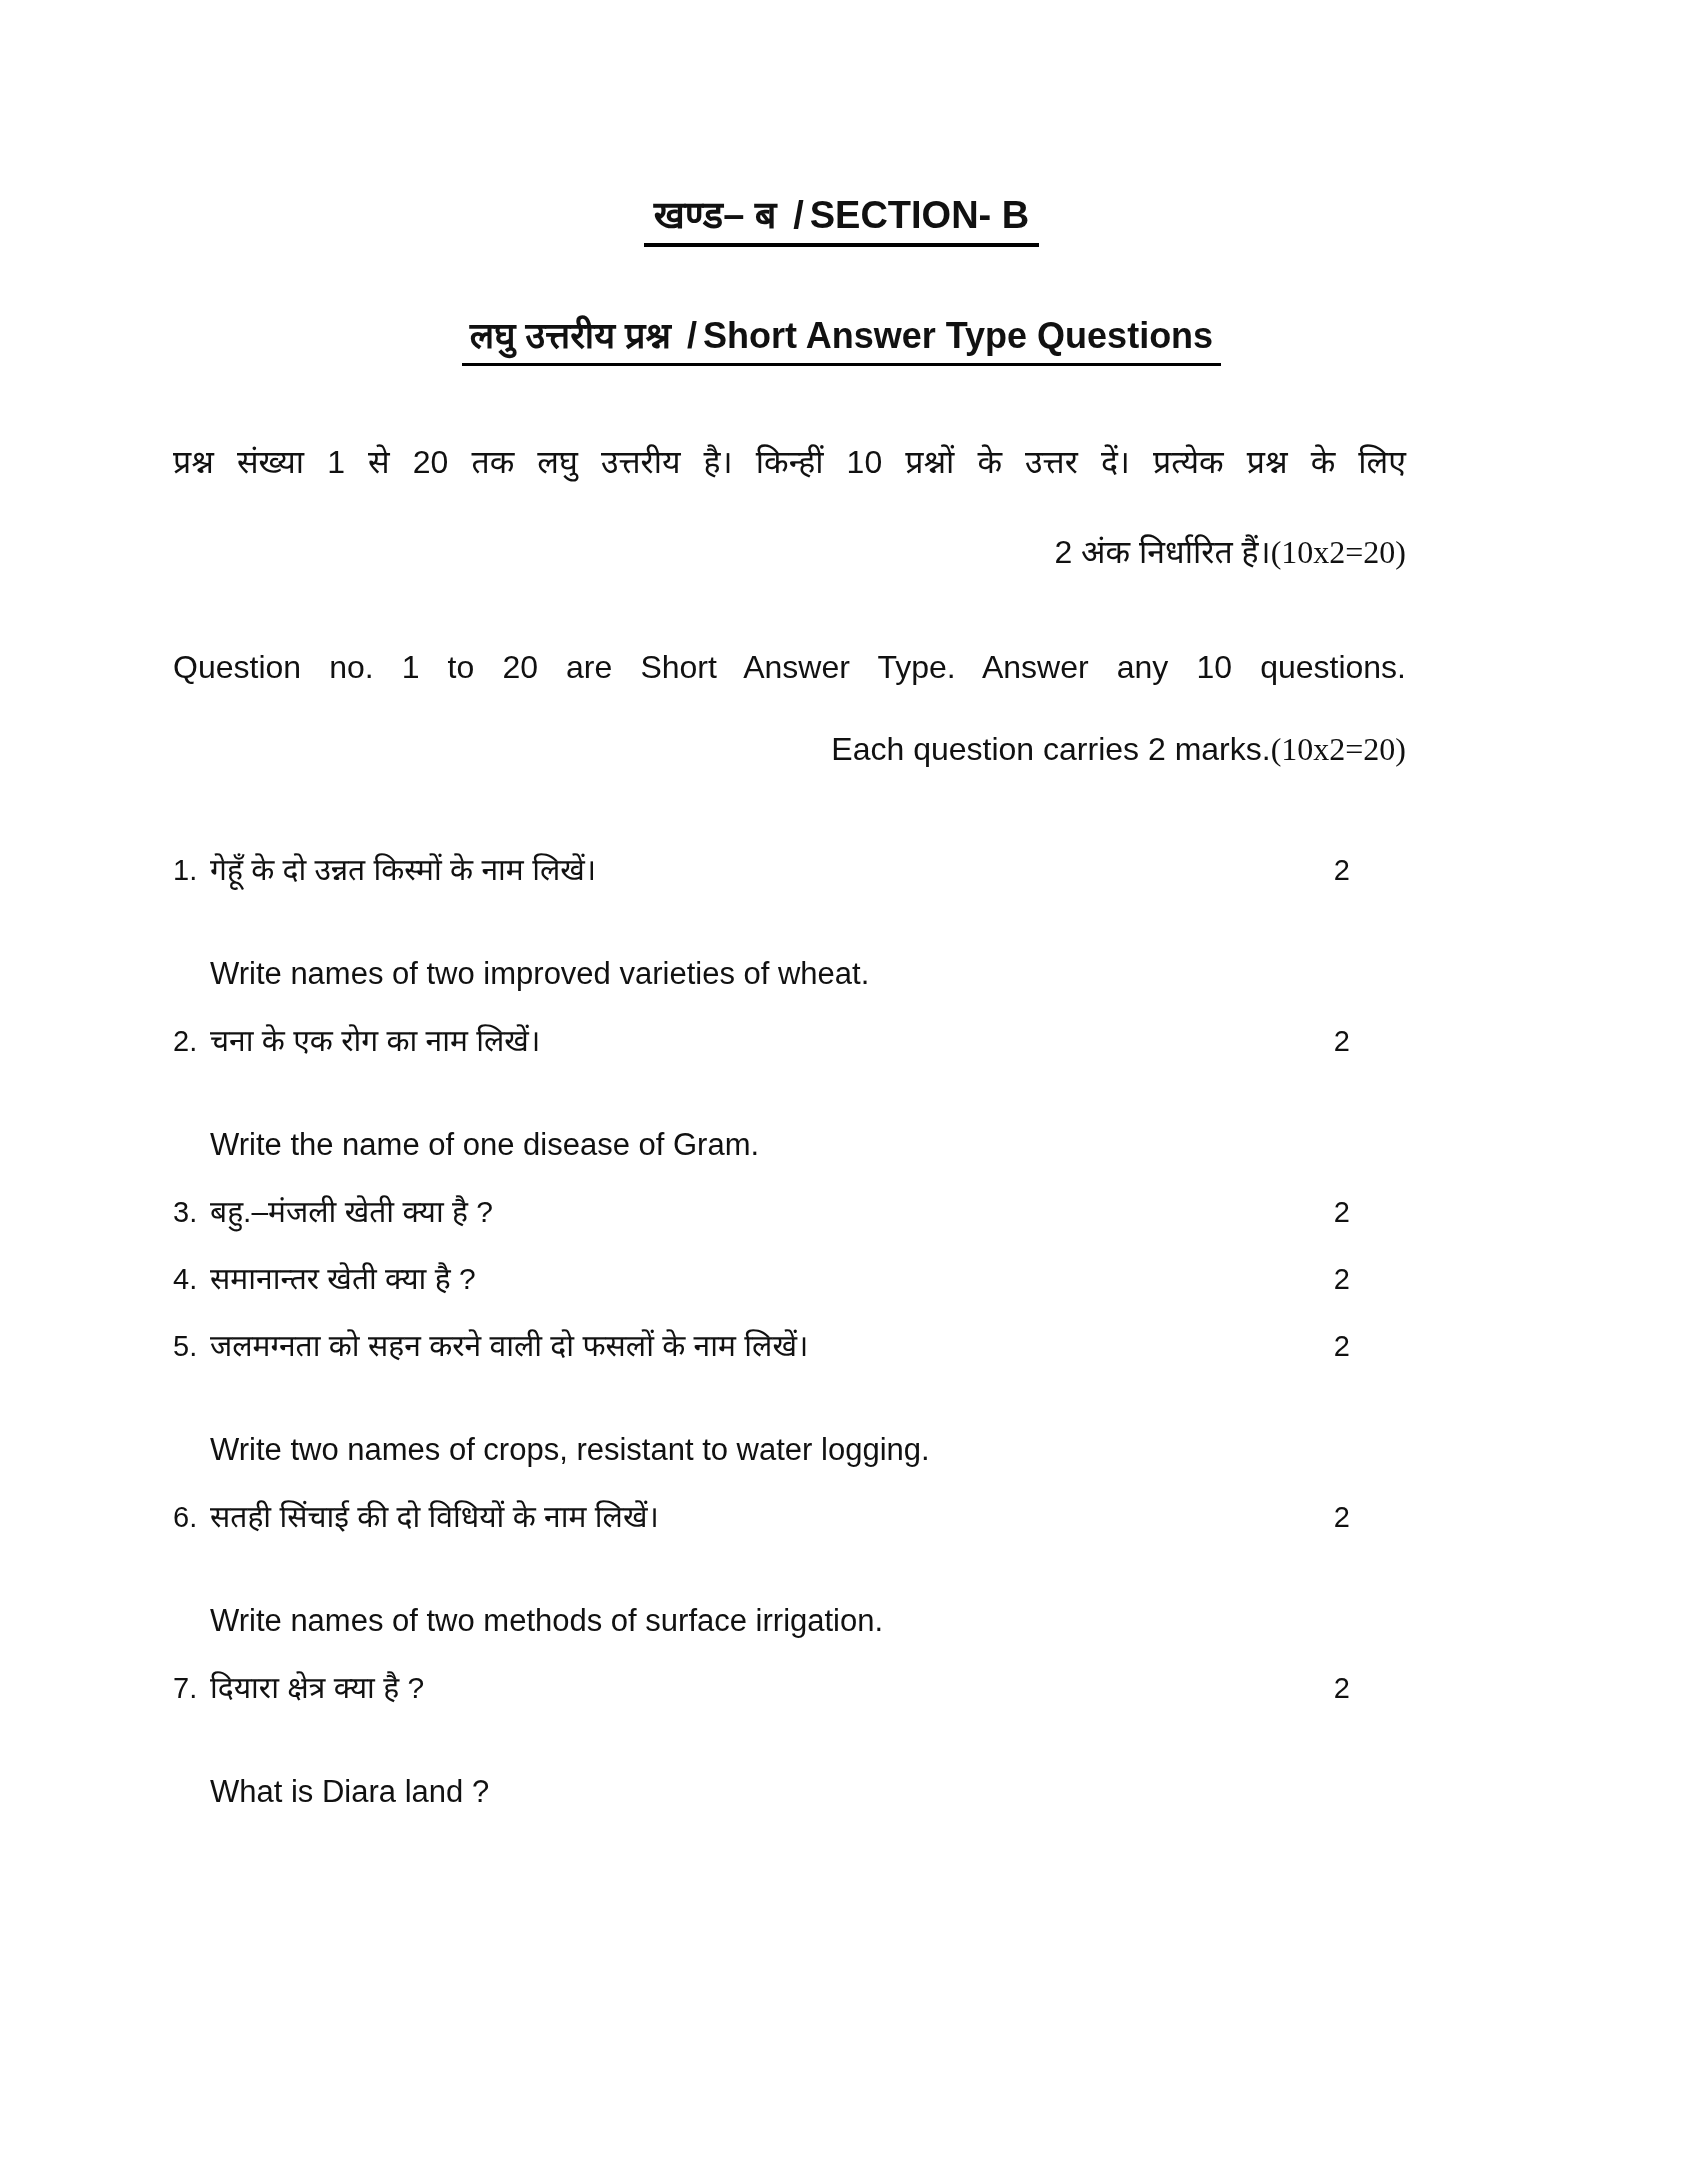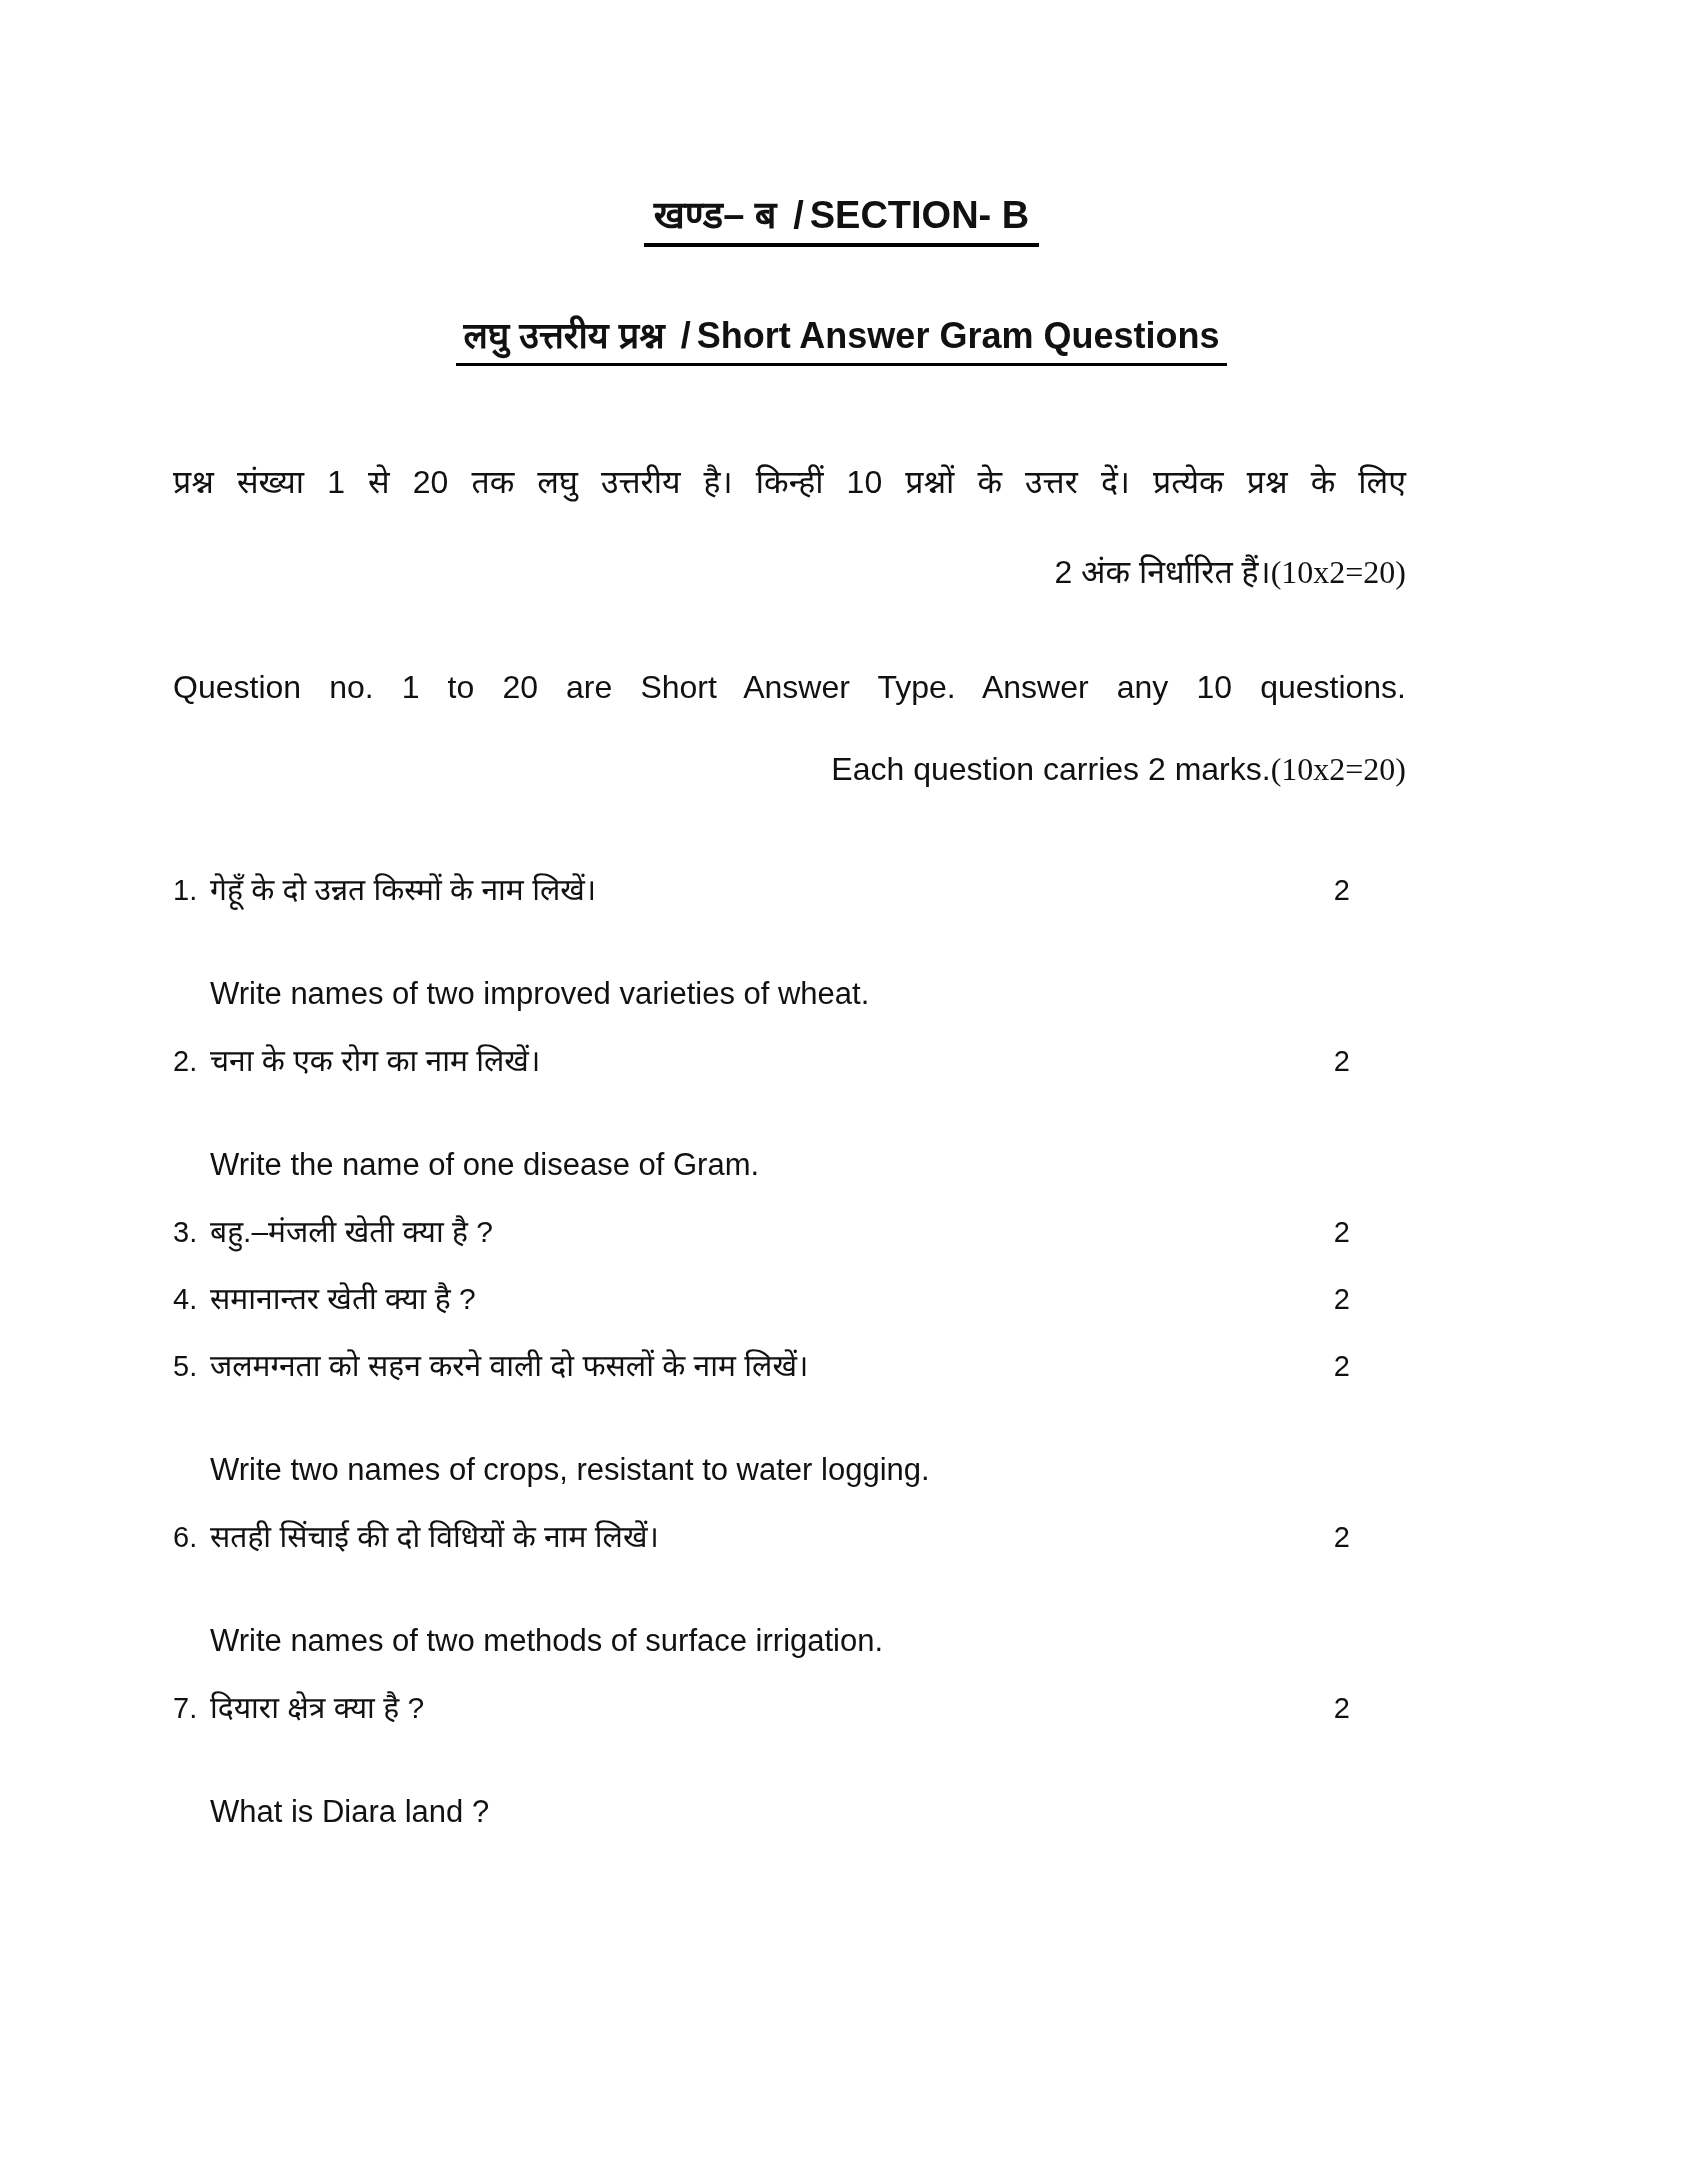--- a/index.html
+++ b/index.html
@@ -59,21 +59,21 @@
     white-space: normal;
     text-align: justify;
     text-align-last: justify;
   }
   .line-with-marks {
     display: flex;
     justify-content: flex-end;
     align-items: baseline;
     margin-left: 8px;
   }
-  .hindi-l1 { margin-top: 96px; }
+  .hindi-l1 { margin-top: 76px; }
   .hindi-l2 { margin-top: 50px; }
   .eng-l1   { margin-top: 75px; }
   .eng-l2   { margin-top: 42px; }
   .total-marks { font-size: 32px; font-family: Liberation Serif, serif; }
 
   .questions { margin-top: 81px; }
   .q-block { margin-bottom: 27px; }
   .q-row {
     display: flex;
     align-items: baseline;
@@ -123,21 +123,21 @@
         <span>खण्ड– ब</span>
         <span class="sep">/</span><span>SECTION- B</span>
       </span>
     </h1>
   </div>
 
   <div class="center subtitle-block">
     <h2 class="subtitle-line">
       <span class="subtitle-underline">
         <span>लघु उत्तरीय प्रश्न</span>
-        <span class="sep">/</span><span>Short Answer Gram Questions</span>
+        <span class="sep">/</span><span>Short Answer Type Questions</span>
       </span>
     </h2>
   </div>
 
   <div class="content">
 
     <div class="para-line justify-line hindi-l1">प्रश्न संख्या 1 से 20 तक लघु उत्तरीय है। किन्हीं 10 प्रश्नों के उत्तर दें। प्रत्येक प्रश्न के लिए</div>
 
     <div class="para-line line-with-marks hindi-l2">
       <span>2 अंक निर्धारित हैं।</span>

